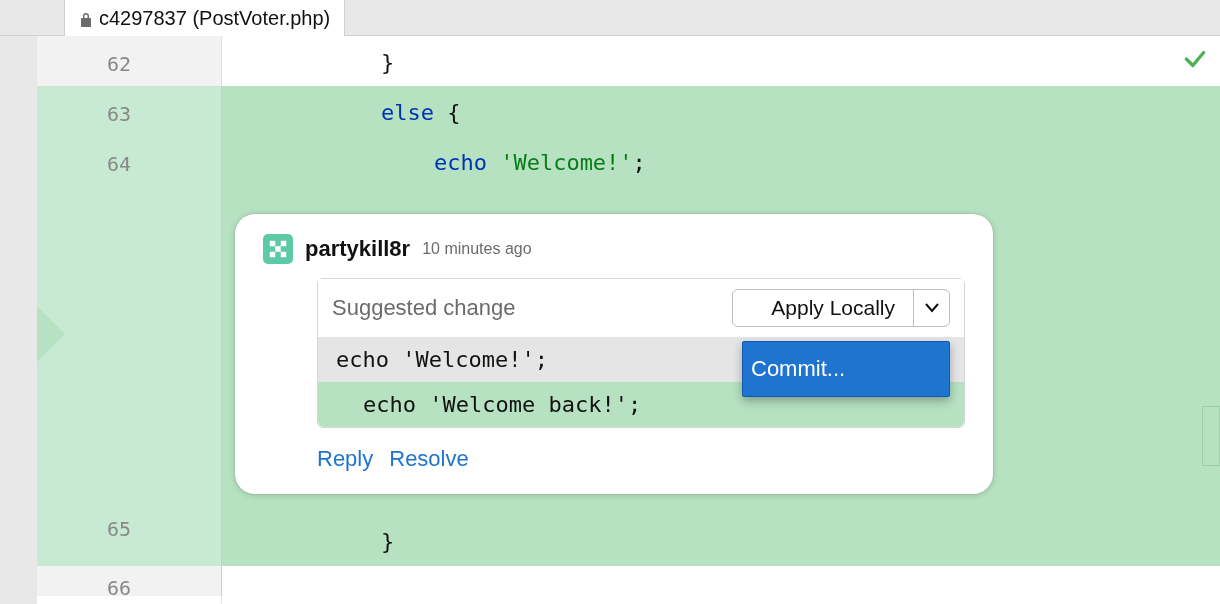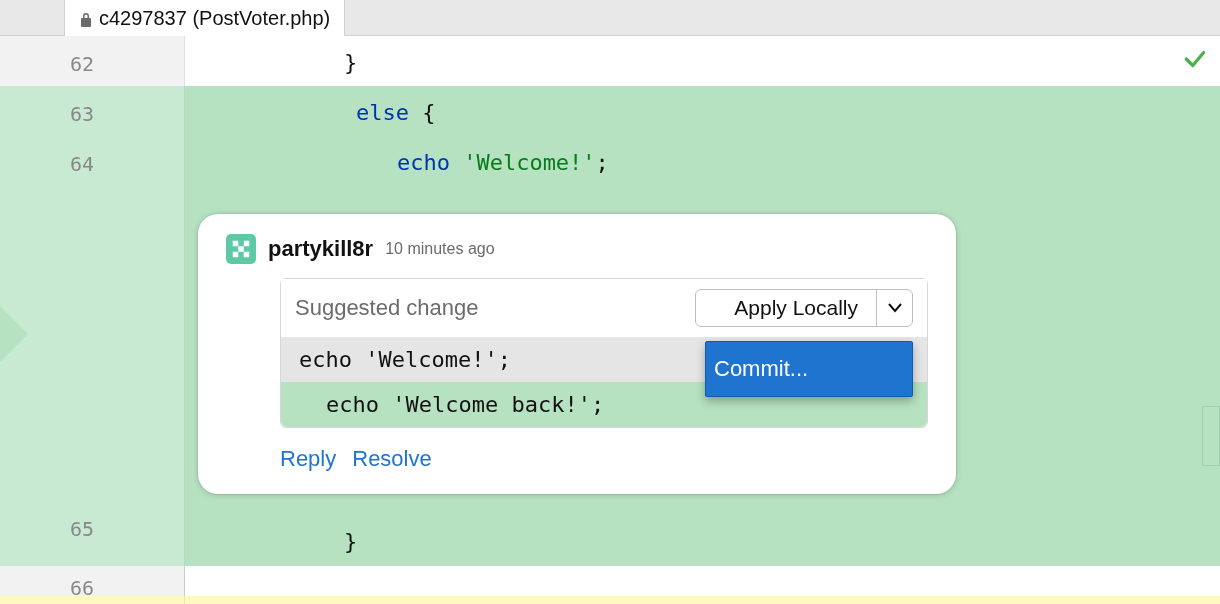--- a/index.html
+++ b/index.html
@@ -3,42 +3,42 @@
 <meta charset="utf-8">
 <style>
   * { box-sizing: border-box; margin: 0; padding: 0; }
   html, body { width: 1220px; height: 604px; font-family: -apple-system, BlinkMacSystemFont, "Segoe UI", sans-serif; background: #e8e8e8; overflow: hidden; }
   .root { width: 1220px; height: 604px; position: relative; }
 
   .tab-bar { height: 36px; background: #e8e8e8; display: flex; align-items: center; padding-left: 64px; border-bottom: 1px solid #d0d0d0; }
   .tab { display: flex; align-items: center; gap: 6px; padding: 7px 14px; background: #ffffff; border: 1px solid #d0d0d0; border-bottom: none; font-size: 20px; color: #111; }
   .lock-icon { width: 14px; height: 16px; display: inline-block; }
 
-  .editor { position: relative; display: flex; height: 568px; background: #fef9c3; }
+  .editor { position: relative; display: flex; height: 568px; background: #ffffff; margin-left: 37px; }
   .bg-top { position: absolute; left: 0; top: 0; width: 1220px; height: 50px; background: #e8e8e8; }
   .bg-green { position: absolute; left: 0; top: 50px; width: 1220px; height: 510px; background: #b6e2c1; }
   .bg-gutter-white { position: absolute; left: 0; top: 0; width: 185px; height: 50px; background: #f2f2f2; }
   .bg-gutter-green { position: absolute; left: 0; top: 50px; width: 185px; height: 510px; background: #c9ead2; }
   .bg-editor-white-top { position: absolute; left: 185px; top: 0; width: 1035px; height: 50px; background: #ffffff; }
 
   .gutter { position: absolute; left: 0; top: 0; width: 185px; height: 568px; border-right: 1px solid rgba(0,0,0,0.08); }
   .gutter .ln { position: absolute; right: 90px; width: 40px; text-align: right; font-family: "SF Mono", Menlo, Consolas, monospace; font-size: 20px; color: #888; }
   .ln62 { top: 16px; }
   .ln63 { top: 66px; color: #8aa994; }
   .ln64 { top: 116px; color: #8aa994; }
   .ln65 { top: 481px; color: #8aa994; }
   .ln66 { top: 540px; }
 
   .fold-wedge { position: absolute; left: 0; top: 270px; width: 28px; height: 56px; }
   .fold-wedge svg { width: 28px; height: 56px; display: block; }
 
   .code-area { position: absolute; left: 185px; top: 0; width: 1035px; height: 568px; font-family: "SF Mono", Menlo, Consolas, monospace; font-size: 22px; }
   .cl { position: absolute; left: 0; white-space: pre; }
   .l62 { top: 14px; }
-  .l63 { top: 64px; padding-left: 12px; }
+  .l63 { top: 64px; }
   .l64 { top: 114px; }
   .l65 { top: 493px; }
 
   .k-brace { color: #111; }
   .k-else { color: #0033b3; }
   .k-echo { color: #0033b3; }
   .k-str { color: #067d17; }
 
   .check-icon { position: absolute; right: 12px; top: 10px; width: 26px; height: 26px; }
 

